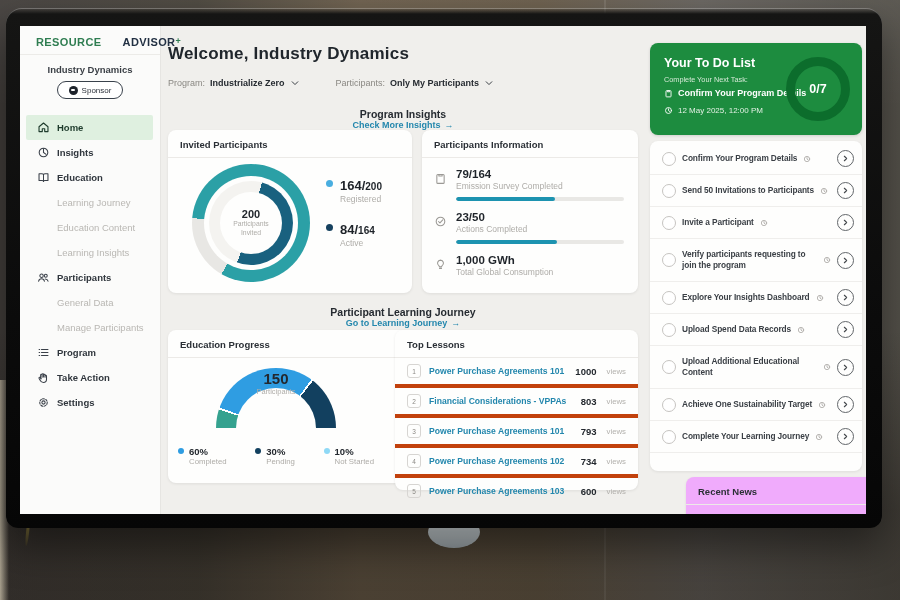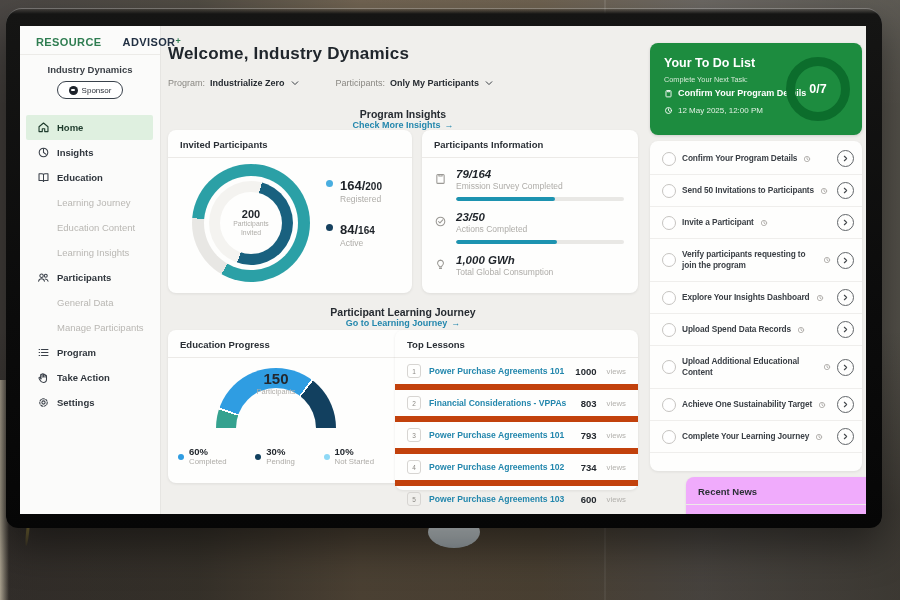--- a/index.html
+++ b/index.html
@@ -66,40 +66,40 @@
   .bullet{width:7px;height:7px;border-radius:50%;margin-top:4px;flex:0 0 7px;}
   .dleg-item .val{font-size:13px;font-weight:bold;color:#1d2228;line-height:1.1;}
   .dleg-item .tot{font-size:10px;}
   .dleg-item .lab{font-size:8.5px;color:#aeaca8;}
 
   
   .pi-row{display:flex;gap:9px;padding:10px 14px 0 12px;}
   .pi-icon{width:13px;height:13px;color:#9b9995;margin-top:3px;flex:0 0 13px;}
   .pi-icon svg{width:13px;height:13px;}
   .pi-body{flex:1;}
-  .pi-val{font-size:11.5px;font-weight:bold;color:#1f242a;font-style:italic;}
+  .pi-val{font-size:11.5px;font-weight:bold;color:#1f242a;}
   .pi-lab{font-size:8.5px;color:#aeaca8;margin-top:1px;}
   .bar{margin-top:6px;height:4px;border-radius:2px;background:#e9e8e5;overflow:hidden;}
   .fill{height:4px;border-radius:2px;background:#1d93b0;}
 
   
   .gauge{position:absolute;left:48px;top:38px;width:120px;height:60px;overflow:hidden;}
   .gauge-arc{position:absolute;left:0;top:0;width:120px;height:120px;border-radius:50%;}
   .gauge-hole{position:absolute;left:20px;top:20px;width:80px;height:80px;border-radius:50%;background:#fefefd;}
   .gcenter{position:absolute;left:0;top:40px;width:216px;text-align:center;}
   .gcenter .v{font-size:15px;font-weight:bold;color:#23282e;}
   .gcenter .l{font-size:7.5px;color:#b0aeaa;}
   .glegend{position:absolute;left:10px;top:116px;width:196px;display:flex;justify-content:space-between;}
-  .gleg-item{display:flex;gap:5px;align-items:center;}
+  .gleg-item{display:flex;gap:5px;}
   .gleg-item .val{font-size:9.5px;font-weight:bold;color:#23282e;}
   .gleg-item .lab{font-size:7.8px;color:#aeaca8;}
   .gleg-item .bullet{margin-top:2px;width:6px;height:6px;flex-basis:6px;}
 
   
-  .lesson{display:flex;align-items:center;gap:8px;padding:0 12px;height:26px;border-bottom:6px solid #c2410c;}
+  .lesson{display:flex;align-items:center;gap:8px;padding:0 12px;height:26px;border-bottom:4px solid #c2410c;}
   .lesson:last-child{border-bottom:none;}
   .rank{width:12px;height:12px;border:1px solid #d7d5d2;border-radius:3px;font-size:6.5px;color:#8b8984;display:flex;align-items:center;justify-content:center;flex:0 0 12px;}
   .ltitle{flex:1;font-size:8.6px;font-weight:bold;color:#2387ad;cursor:pointer;}
   .lviews{font-size:9.5px;font-weight:bold;color:#23282e;}
   .lv-word{font-size:7.8px;color:#b3b1ad;margin-left:2px;}
 
   
   .todo-hero{position:absolute;left:630px;top:17px;width:212px;height:92px;background:#1d8c3f;border-radius:8px;box-shadow:0 1px 3px rgba(30,30,30,.15);color:#fff;}
   .th-title{position:absolute;left:14px;top:13px;font-size:12.5px;font-weight:bold;}
   .th-sub{position:absolute;left:14px;top:32px;font-size:7.3px;color:#d5e9d6;}

